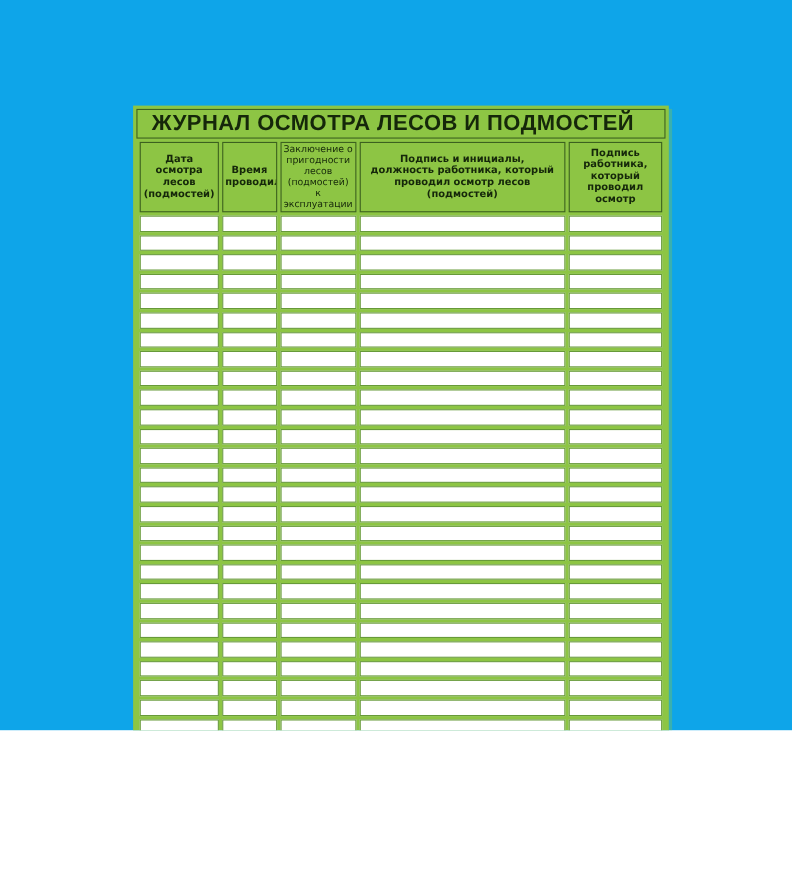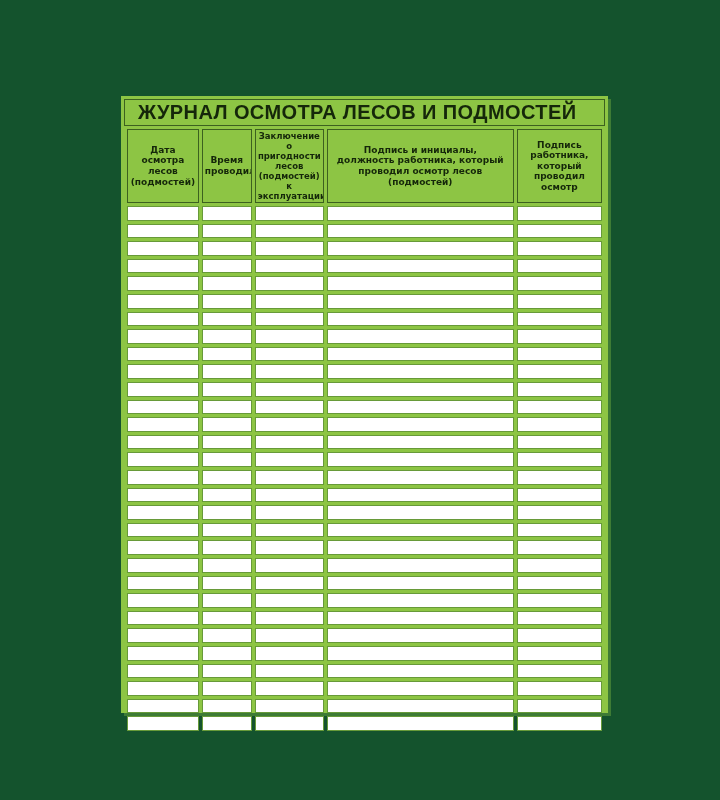--- a/index.html
+++ b/index.html
@@ -4,22 +4,22 @@
 <style>
   html, body {
     margin: 0;
     padding: 0;
     background: #ffffff;
     font-family: "Liberation Sans", sans-serif;
   }
   .page {
     position: relative;
     width: 720px;
-    height: 800px;
-    background: #14532d;
+    height: 664px;
+    background: #0ea5e9;
     overflow: hidden;
   }
   .board {
     position: absolute;
     left: 121px;
     top: 96px;
     width: 487px;
     height: 617px;
     box-sizing: border-box;
     background: var(--board-green, #8dc544);
@@ -59,21 +59,21 @@
     font-weight: bold;
     line-height: 1.18;
     text-align: center;
     vertical-align: middle;
     white-space: pre-line;
     height: 44px;
     padding: 1px 2px;
     overflow: hidden;
   }
   table.grid th.light {
-    font-weight: bold;
+    font-weight: normal;
     font-size: 8.5px;
   }
   table.grid td {
     background: var(--cell-fill, #ffffff);
     border: 1px solid var(--cell-border, #679a39);
     height: 12.6px;
     padding: 0;
     font-size: 9px;
     color: var(--text-dark, #15270a);
   }

